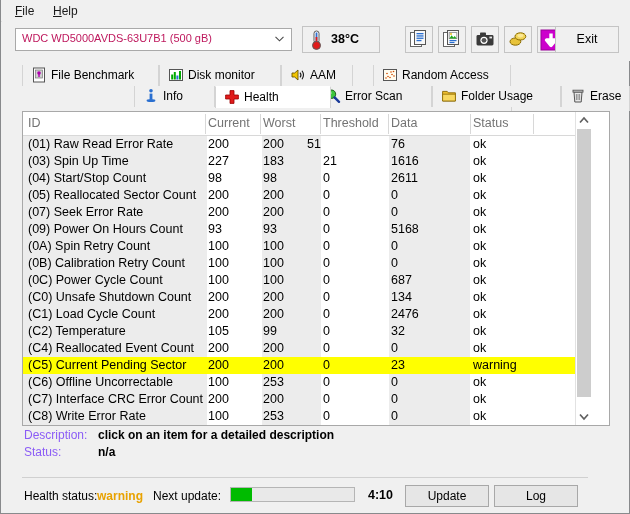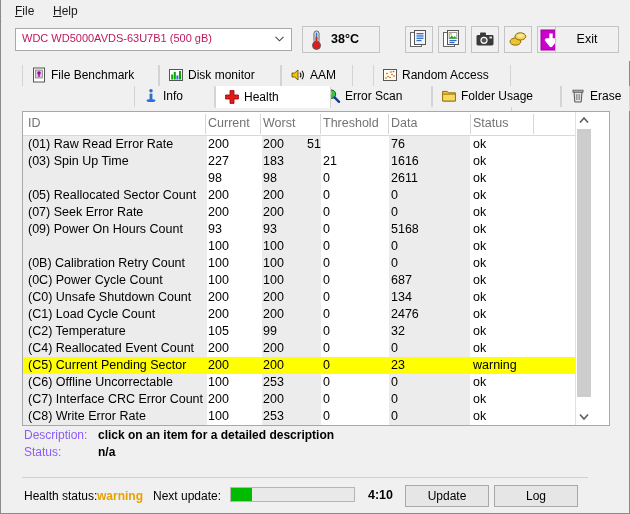--- a/index.html
+++ b/index.html
@@ -569,20 +569,21 @@
           </div>
           <div class="row" style="top: 41px;">
             <div class="cell" style="left: 5px;">(03) Spin Up Time</div>
             <div class="cell" style="left: 185px;">227</div>
             <div class="cell" style="left: 240px;">183</div>
             <div class="cell" style="left: 300px;">21</div>
             <div class="cell" style="left: 368px;">1616</div>
             <div class="cell" style="left: 450px;">ok</div>
           </div>
           <div class="row" style="top: 58px;">
+            <div class="cell" style="left: 5px;">(04) Start/Stop Count</div>
             <div class="cell" style="left: 185px;">98</div>
             <div class="cell" style="left: 240px;">98</div>
             <div class="cell" style="left: 300px;">0</div>
             <div class="cell" style="left: 368px;">2611</div>
             <div class="cell" style="left: 450px;">ok</div>
           </div>
           <div class="row" style="top: 75px;">
             <div class="cell" style="left: 5px;">(05) Reallocated Sector Count</div>
             <div class="cell" style="left: 185px;">200</div>
             <div class="cell" style="left: 240px;">200</div>
@@ -600,20 +601,21 @@
           </div>
           <div class="row" style="top: 109px;">
             <div class="cell" style="left: 5px;">(09) Power On Hours Count</div>
             <div class="cell" style="left: 185px;">93</div>
             <div class="cell" style="left: 240px;">93</div>
             <div class="cell" style="left: 300px;">0</div>
             <div class="cell" style="left: 368px;">5168</div>
             <div class="cell" style="left: 450px;">ok</div>
           </div>
           <div class="row" style="top: 126px;">
+            <div class="cell" style="left: 5px;">(0A) Spin Retry Count</div>
             <div class="cell" style="left: 185px;">100</div>
             <div class="cell" style="left: 240px;">100</div>
             <div class="cell" style="left: 300px;">0</div>
             <div class="cell" style="left: 368px;">0</div>
             <div class="cell" style="left: 450px;">ok</div>
           </div>
           <div class="row" style="top: 143px;">
             <div class="cell" style="left: 5px;">(0B) Calibration Retry Count</div>
             <div class="cell" style="left: 185px;">100</div>
             <div class="cell" style="left: 240px;">100</div>

